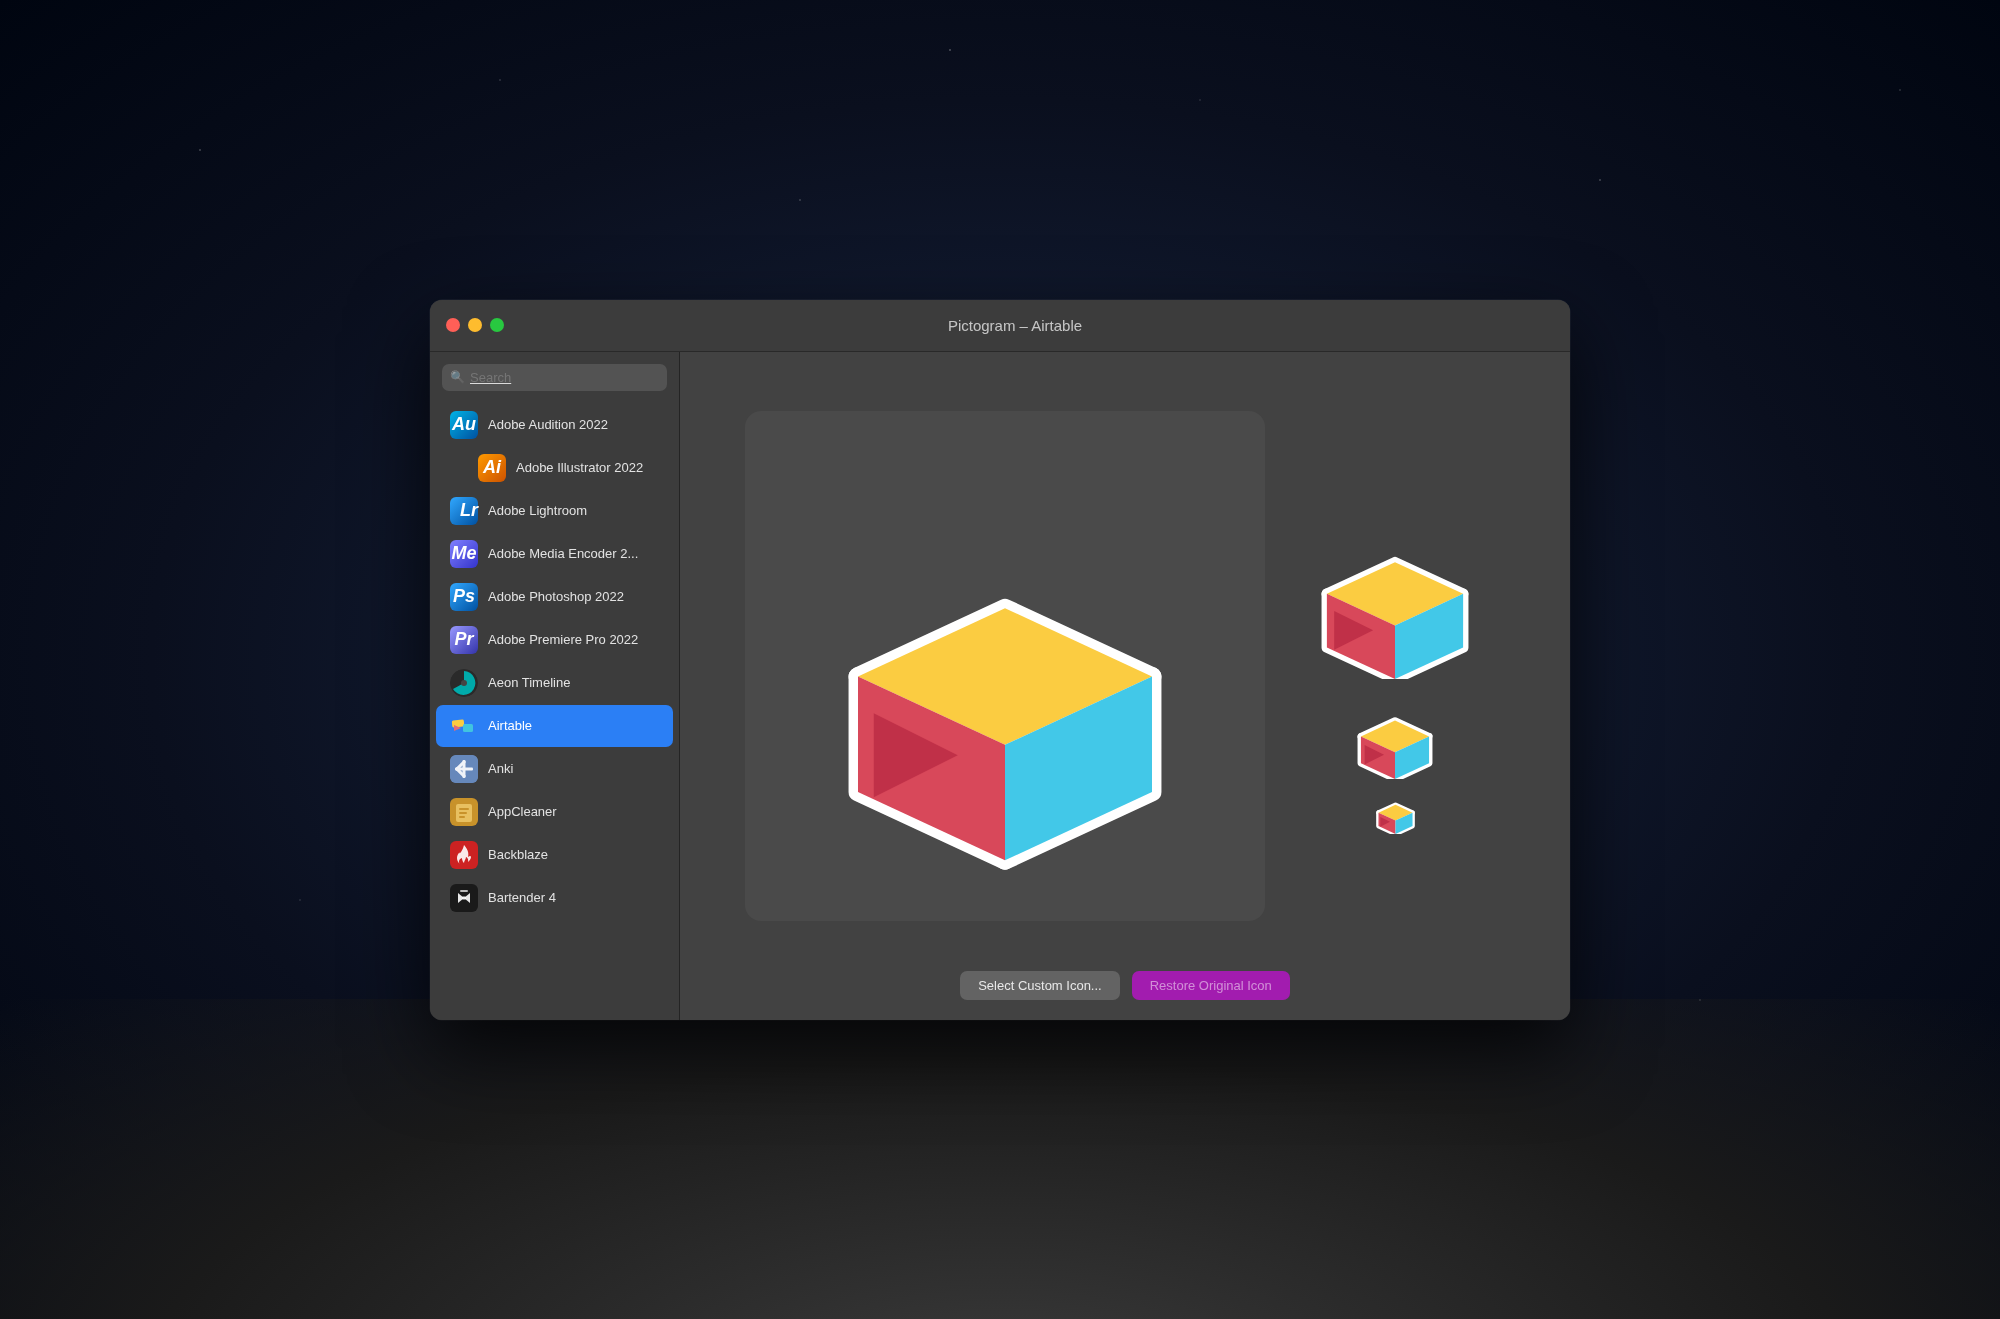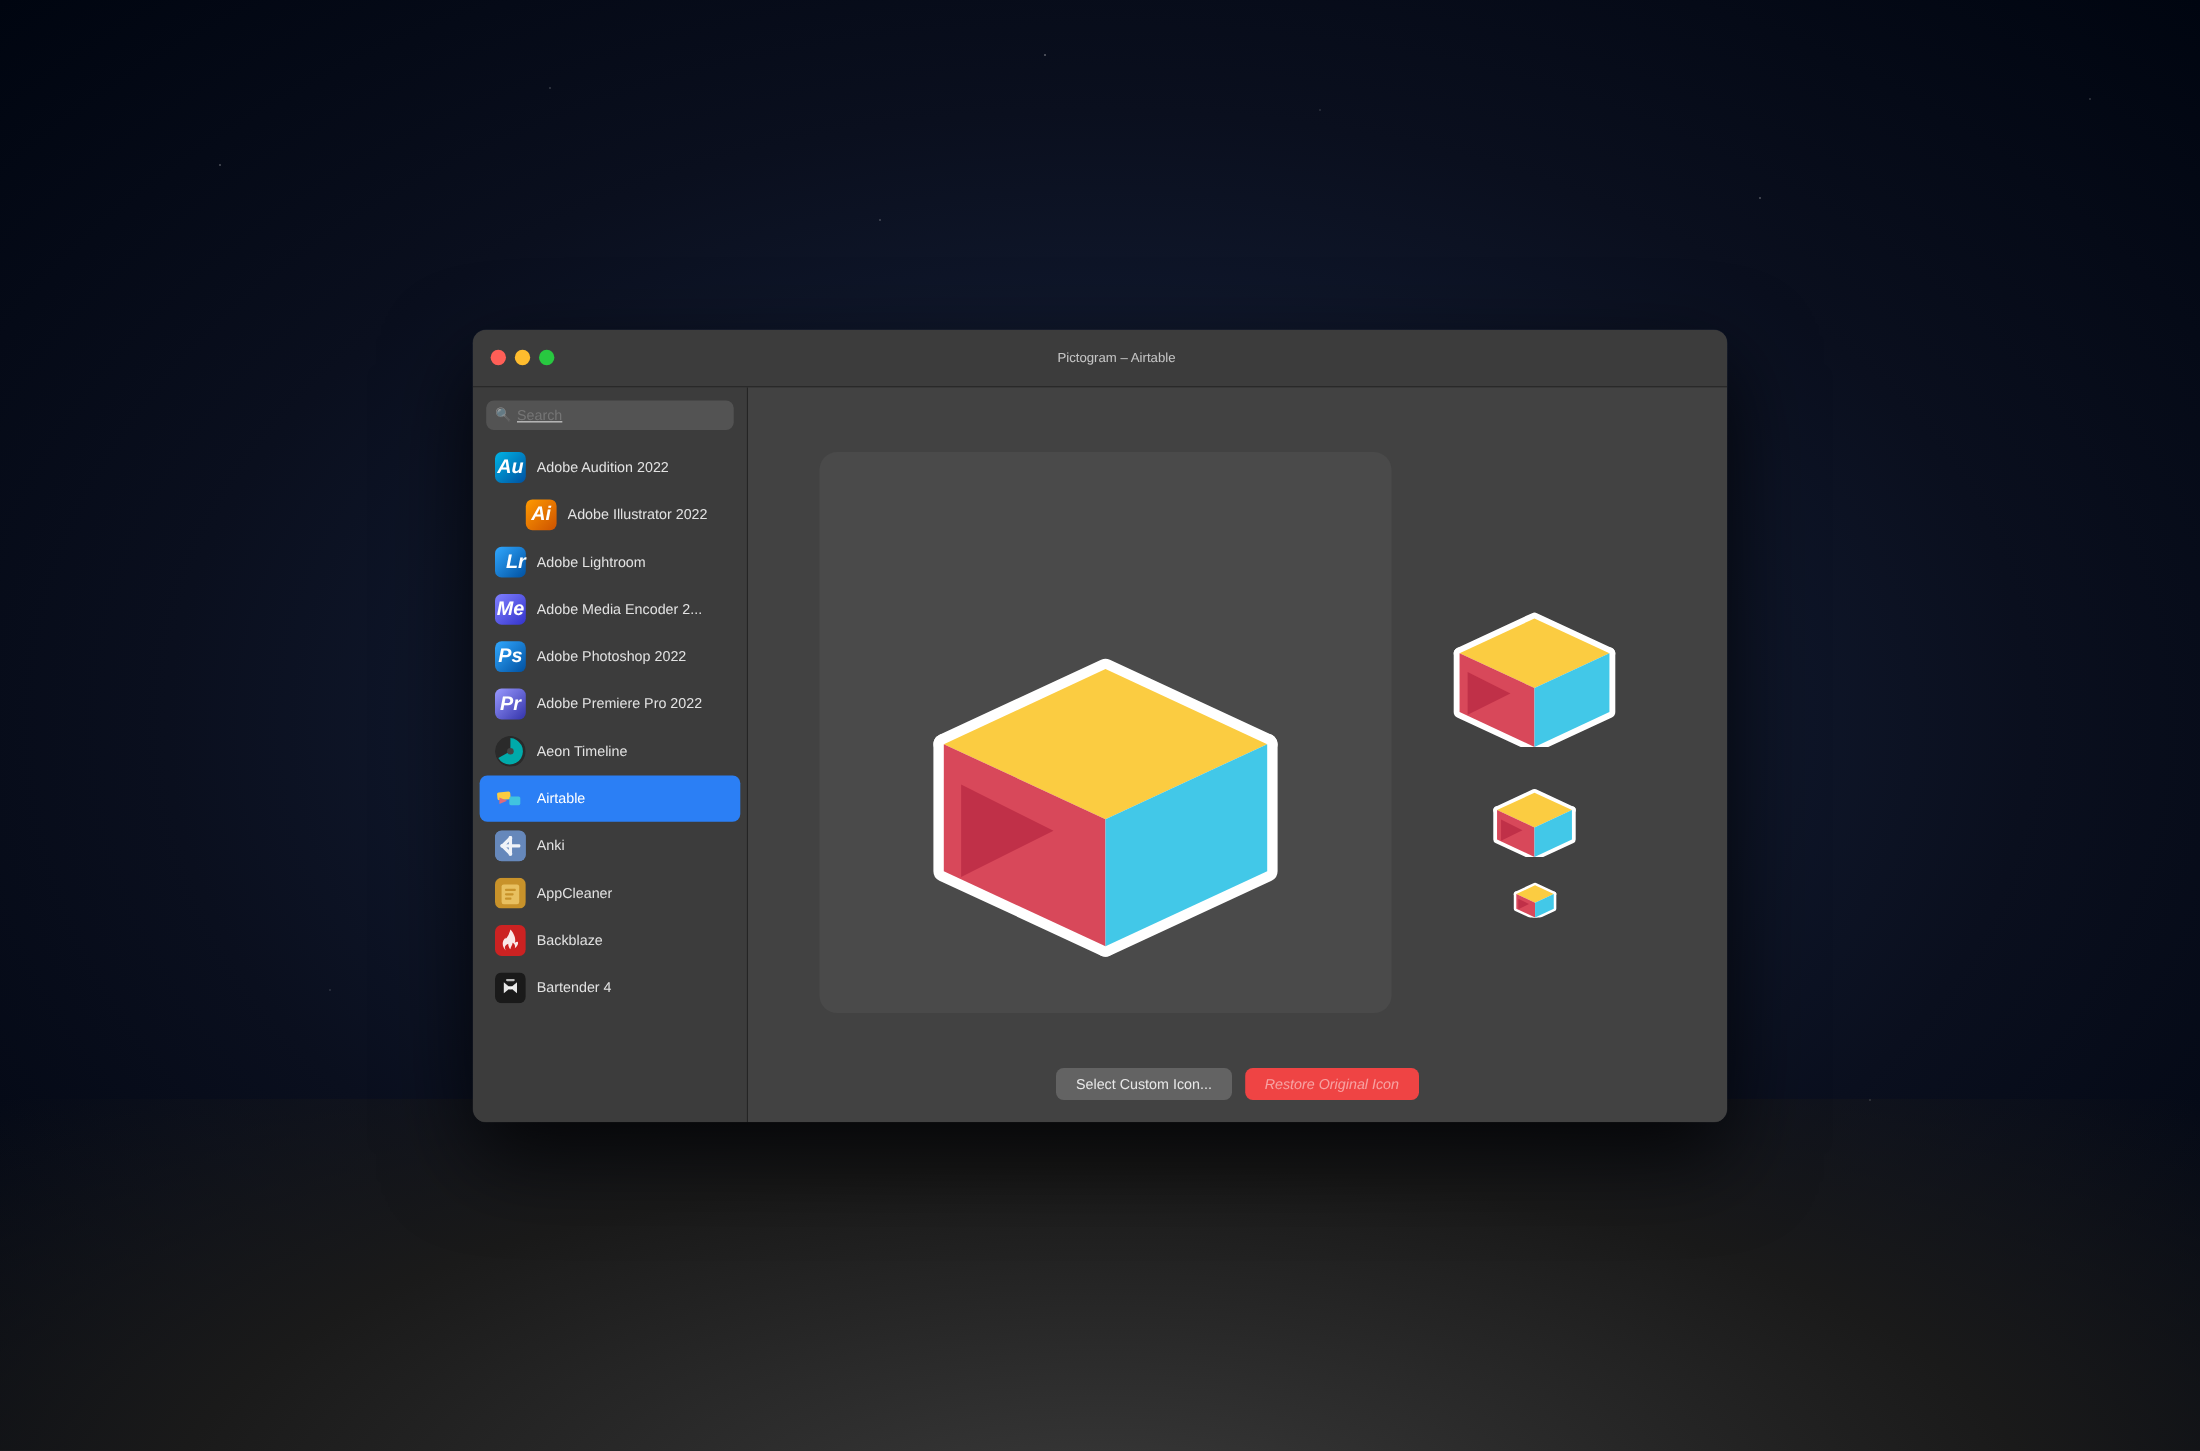--- a/index.html
+++ b/index.html
@@ -82,21 +82,21 @@
       height: 14px;
       border-radius: 50%;
       cursor: pointer;
     }
 
     .traffic-light.close { background: #ff5f57; }
     .traffic-light.minimize { background: #febc2e; }
     .traffic-light.maximize { background: #28c840; }
 
     .title-text {
-      font-size: 12px;
+      font-size: 15px;
       color: rgba(255,255,255,0.7);
       font-weight: 500;
       margin-left: 30px;
     }
 
     
     .content {
       display: flex;
       flex: 1;
       overflow: hidden;
@@ -276,23 +276,22 @@
       outline: none;
       font-family: inherit;
     }
 
     .btn-select {
       background: #636363;
       color: rgba(255,255,255,0.85);
     }
 
     .btn-restore {
-      background: #ef4444;
+      background: #a21caf;
       color: rgba(255,255,255,0.5);
-      font-style: italic;
     }
 
     
     .icon-letter {
       font-size: 18px;
       font-weight: 700;
       font-style: italic;
       color: white;
     }
   </style>

